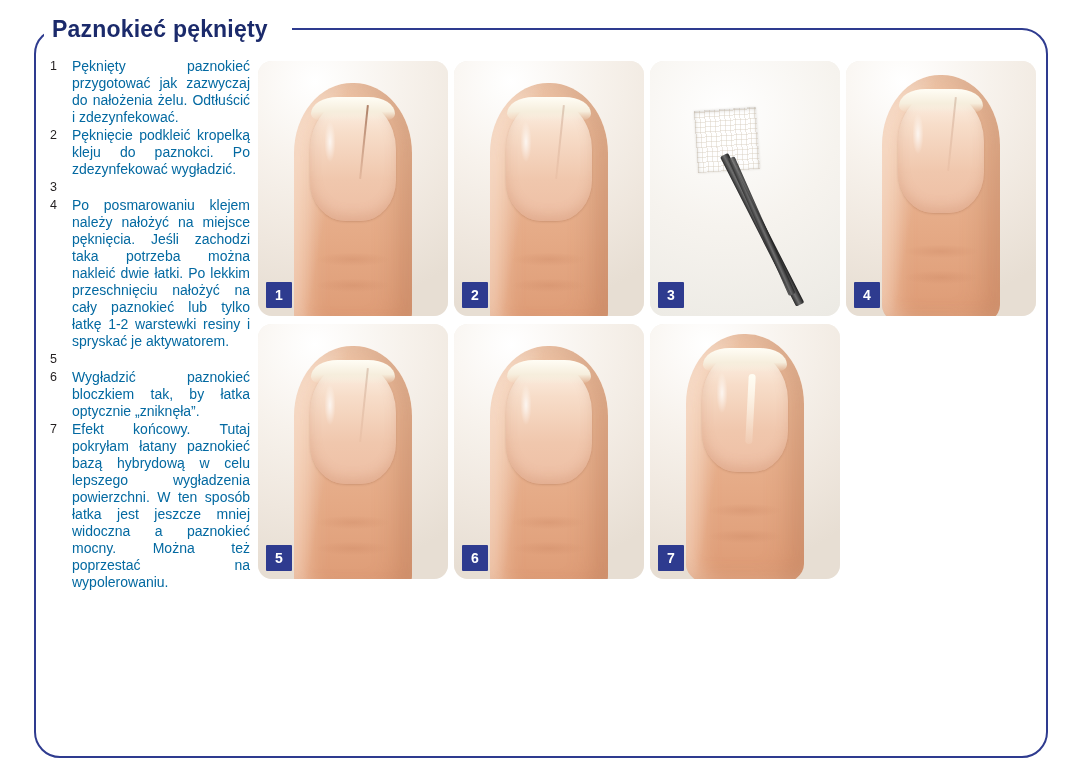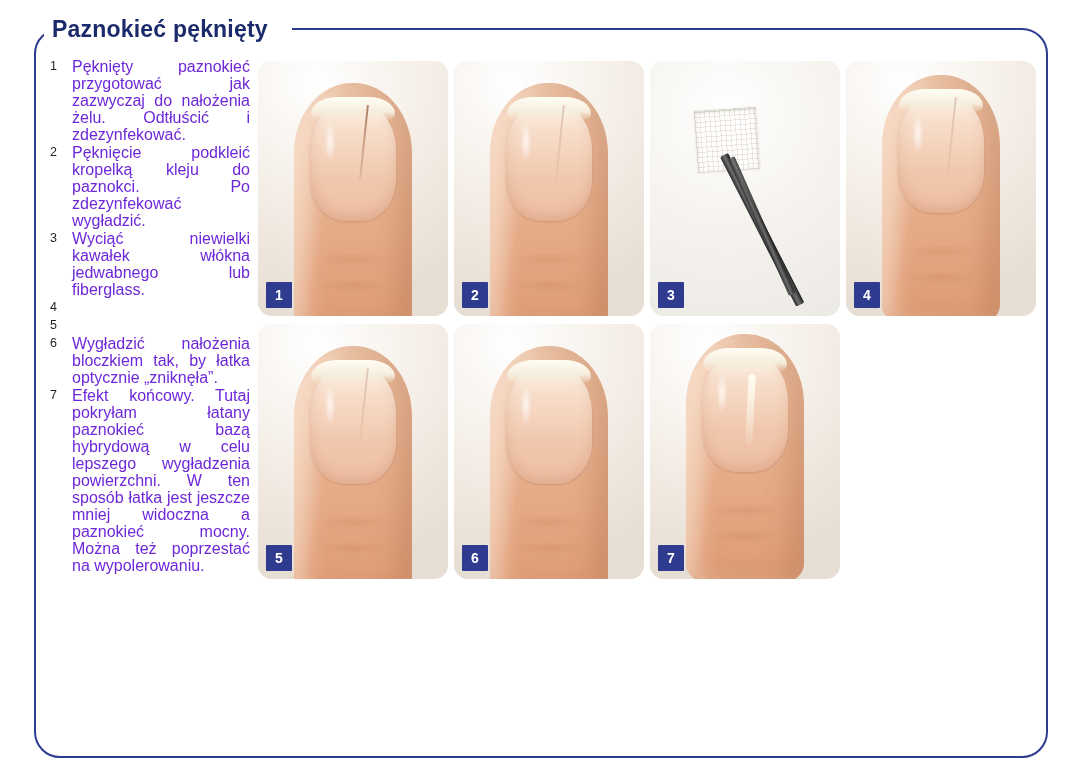--- a/index.html
+++ b/index.html
@@ -68,23 +68,23 @@
   .step-num {
     width: 22px;
     flex: 0 0 22px;
     font-size: 12.5px;
     color: #231f20;
     line-height: 17px;
     text-align: left;
   }
   .step-text {
     flex: 1 1 auto;
-    font-size: 16px;
+    font-size: 14px;
     line-height: 17px;
-    color: #6d28d9;
+    color: #0369a1;
     text-align: justify;
     text-justify: inter-word;
     hyphens: manual;
   }
 
   
   .photos {
     position: absolute;
     left: 258px;
     top: 55px;
@@ -257,34 +257,34 @@
       <div class="step-text">Pęknięty paznokieć przygotować jak zazwyczaj do nałożenia żelu. Odtłuścić i zdezynfekować.</div>
     </div>
 
     <div class="step">
       <div class="step-num">2</div>
       <div class="step-text">Pęknięcie podkleić kropelką kleju do paznokci. Po zdezynfekować wygładzić.</div>
     </div>
 
     <div class="step">
       <div class="step-num">3</div>
-      <div class="step-text">Wyciąć niewielki kawałek włókna jedwabnego lub fiberglass.</div>
     </div>
 
     <div class="step">
       <div class="step-num">4</div>
+      <div class="step-text">Po posmarowaniu klejem należy nałożyć na miejsce pęknięcia. Jeśli zachodzi taka potrzeba można nakleić dwie łatki. Po lekkim przeschnięciu nałożyć na cały paznokieć lub tylko łatkę 1-2 warstewki resiny i spryskać je aktywatorem.</div>
     </div>
 
     <div class="step">
       <div class="step-num">5</div>
     </div>
 
     <div class="step">
       <div class="step-num">6</div>
-      <div class="step-text">Wygładzić nałożenia bloczkiem tak, by łatka optycznie „zniknęła”.</div>
+      <div class="step-text">Wygładzić paznokieć bloczkiem tak, by łatka optycznie „zniknęła”.</div>
     </div>
 
     <div class="step">
       <div class="step-num">7</div>
       <div class="step-text">Efekt końcowy. Tutaj pokryłam łatany paznokieć bazą hybrydową w celu lepszego wygładzenia powierzchni. W ten sposób łatka jest jeszcze mniej widoczna a paznokieć mocny. Można też poprzestać na wypolerowaniu.</div>
     </div>
 
   </div>
 
   <div class="photos">

